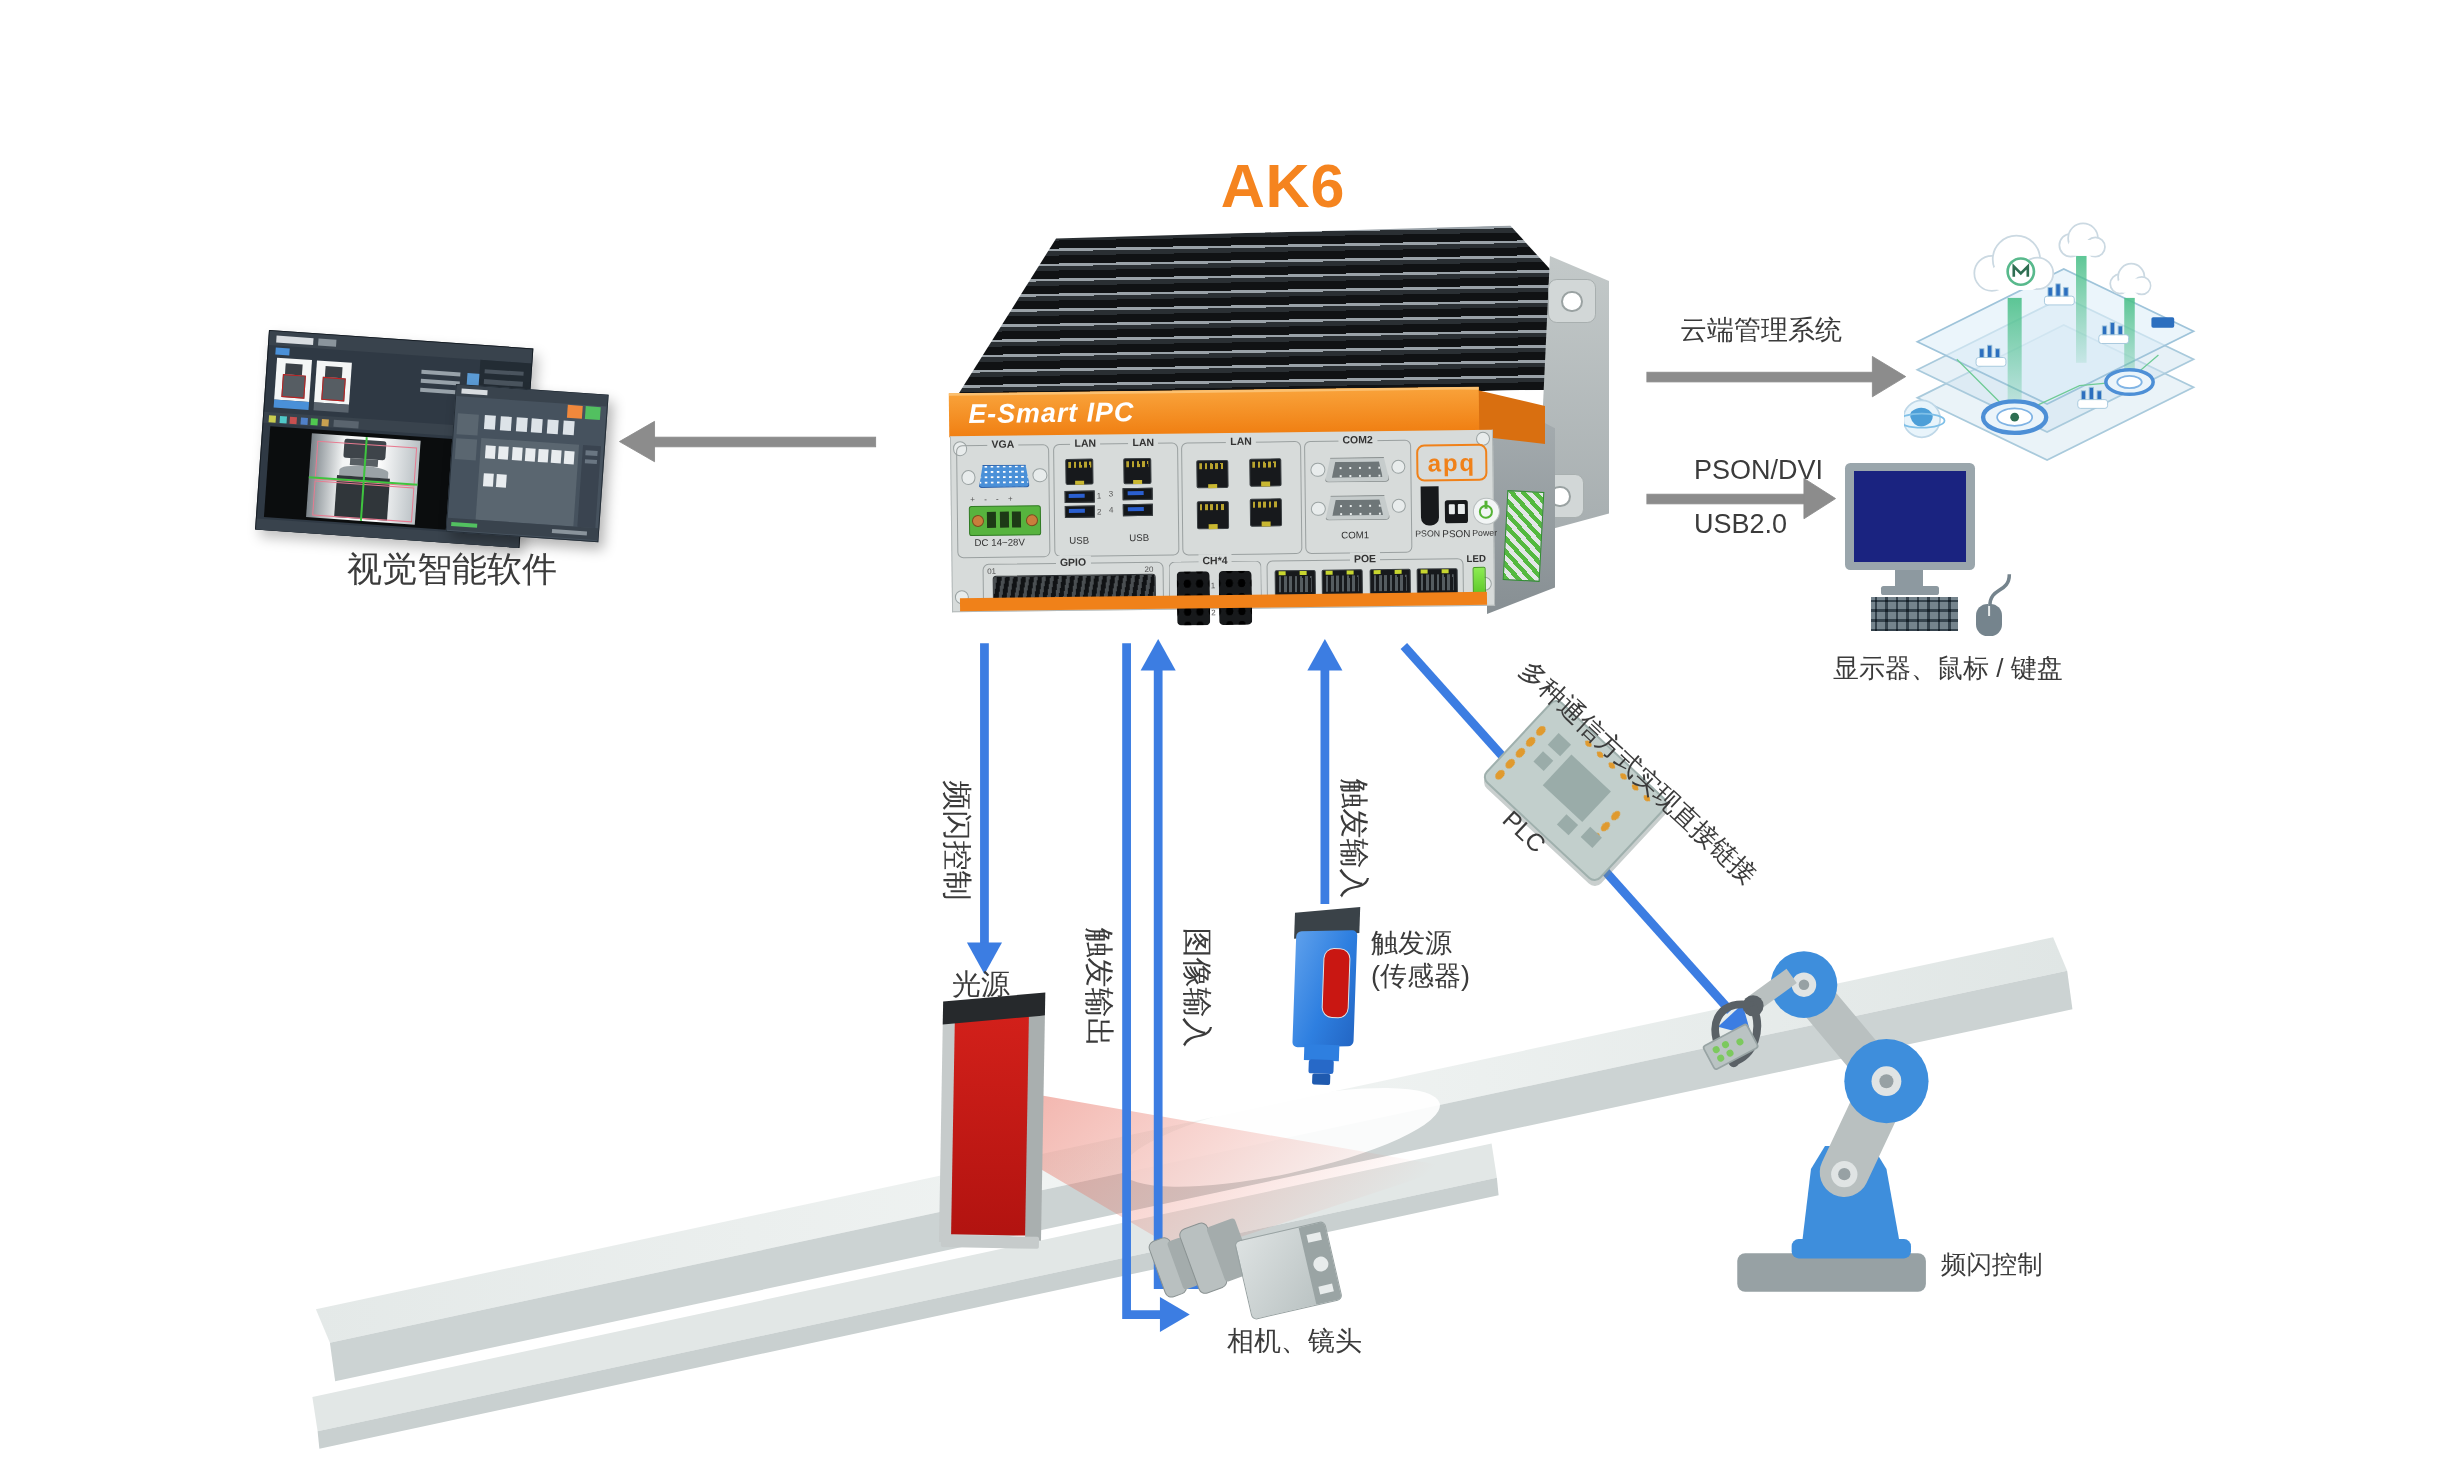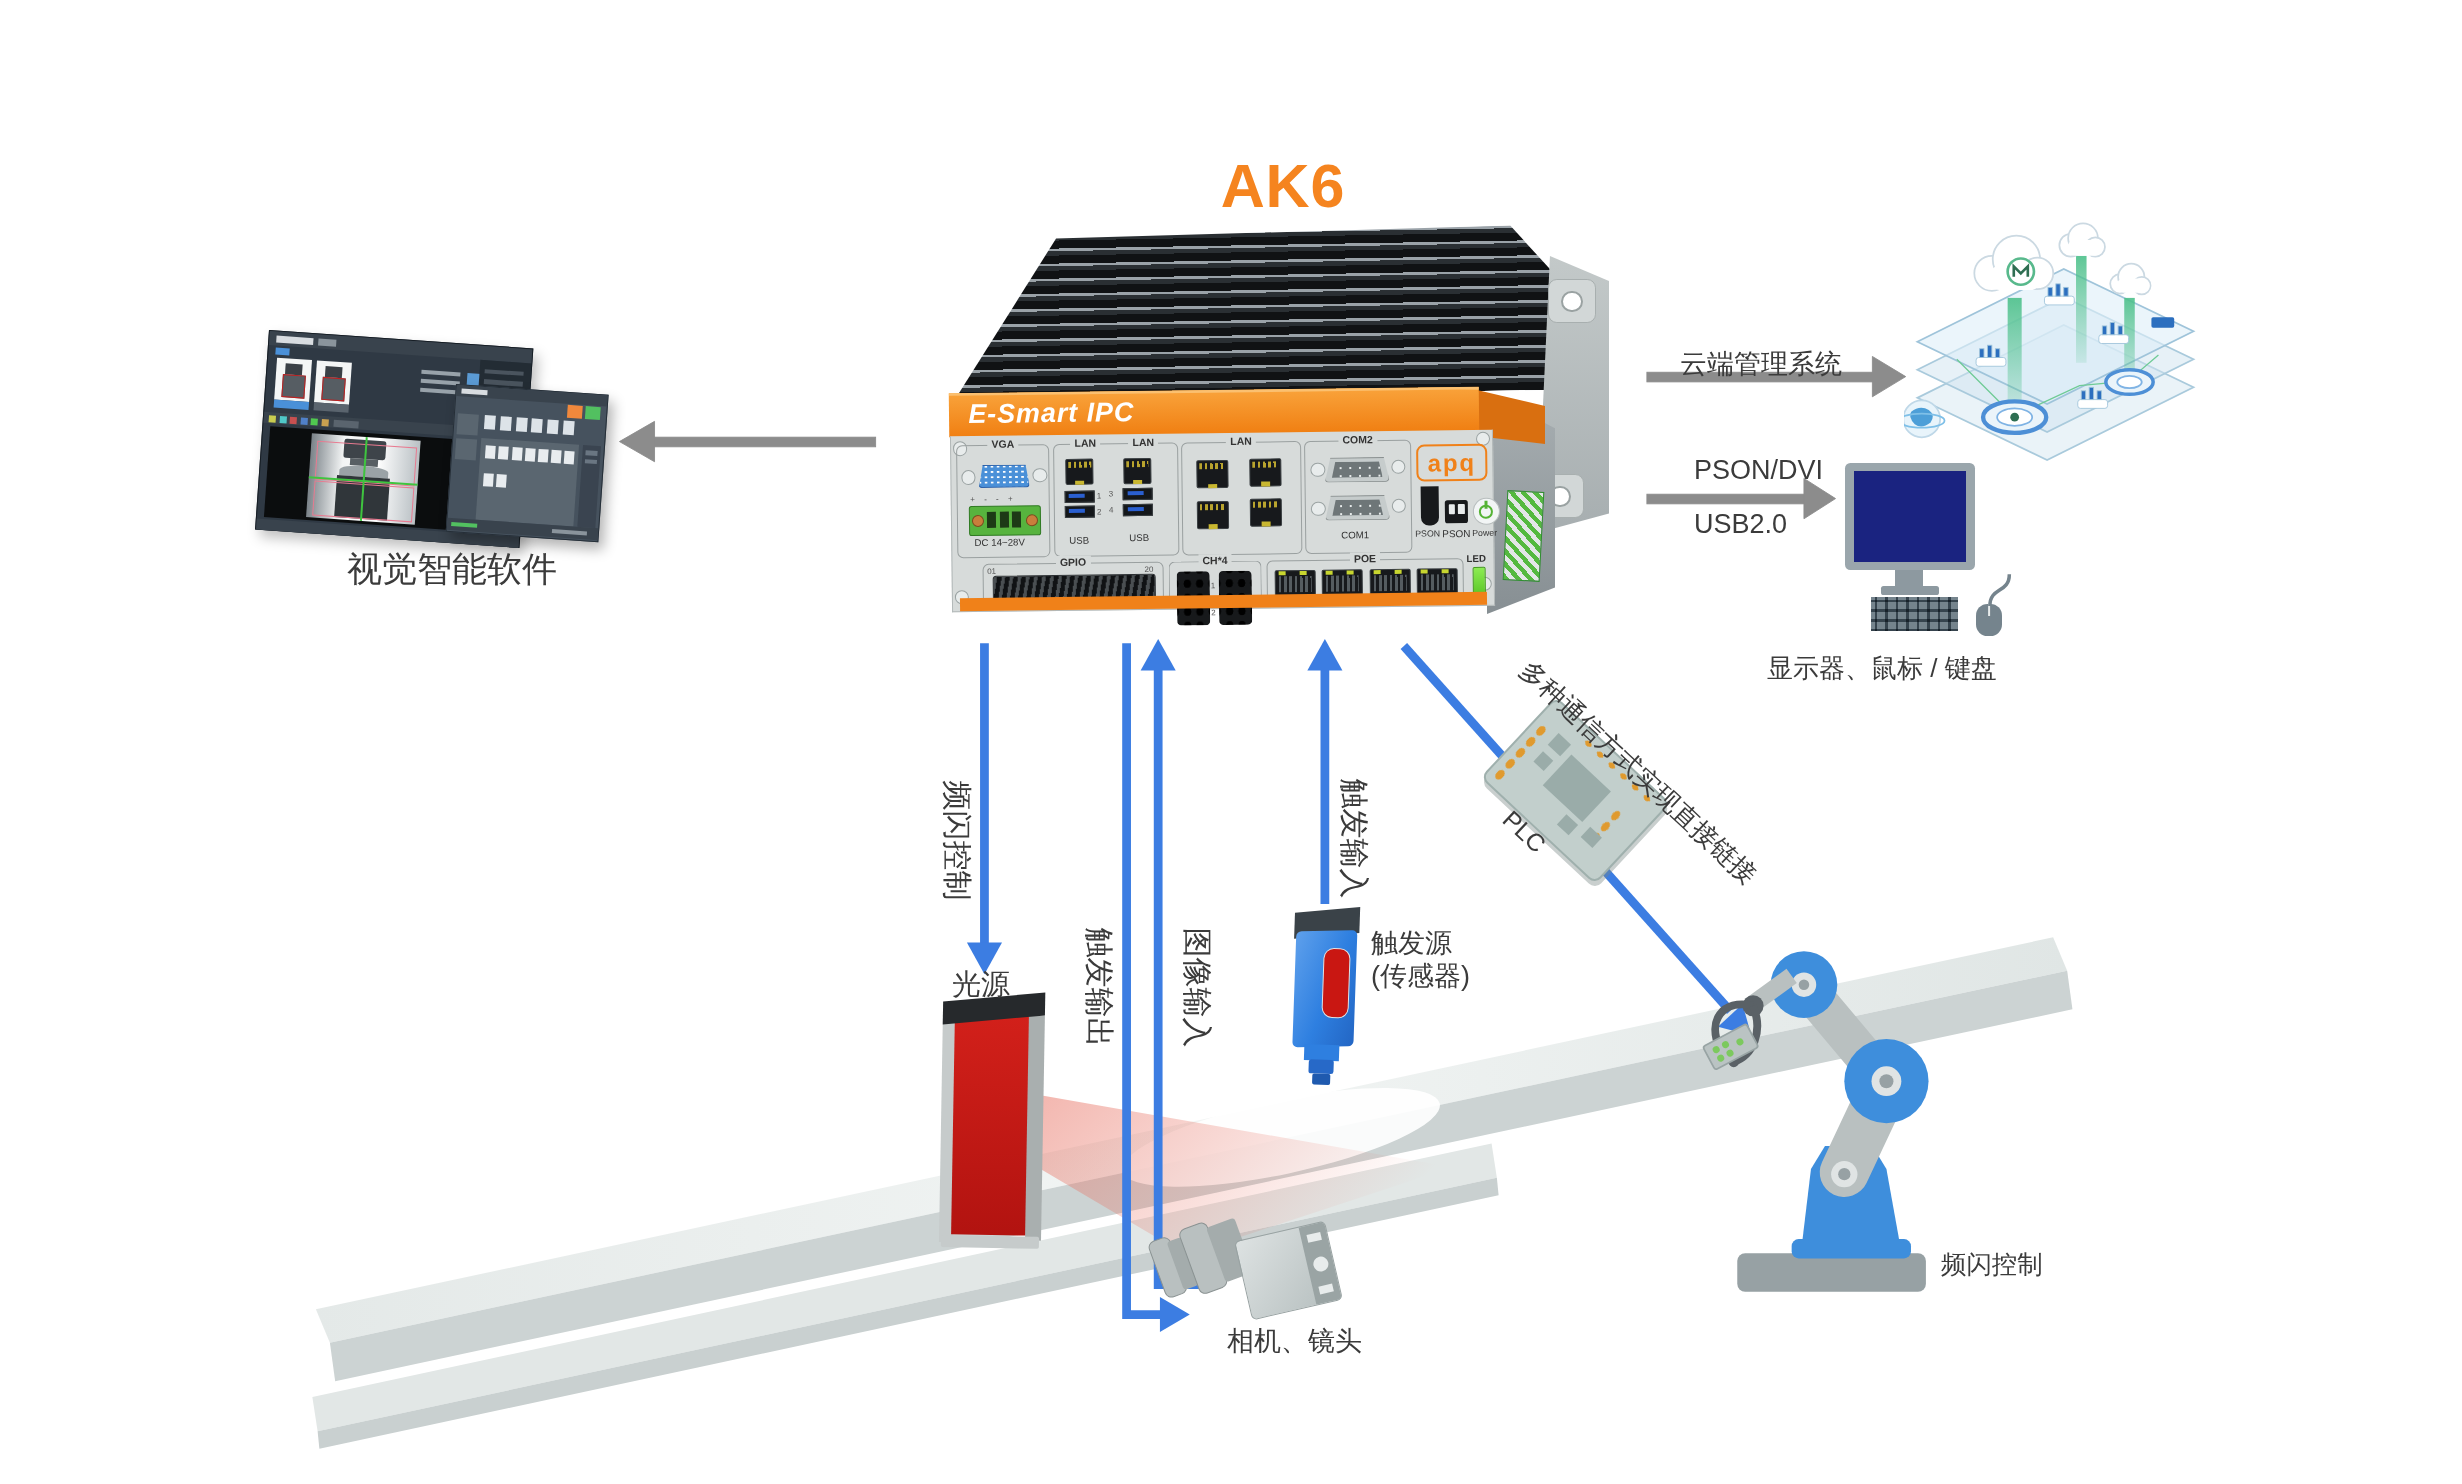--- a/index.html
+++ b/index.html
@@ -559,24 +559,24 @@
   </div>
   <div class="cam-body">
     <div class="side"></div>
       <div class="s1"></div>
       <div class="s2"></div>
       <div class="c1"></div>
   </div>
 </div>
 
 <div class="lbl" style="left:338px;top:546px;width:228px;text-align:center;font-size:35px;">视觉智能软件</div>
-<div class="lbl" style="left:1680px;top:346px;font-size:27px;">云端管理系统</div>
+<div class="lbl" style="left:1680px;top:312px;font-size:27px;">云端管理系统</div>
 <div class="lbl" style="left:1694px;top:455px;font-size:27px;">PSON/DVI</div>
 <div class="lbl" style="left:1694px;top:509px;font-size:27px;">USB2.0</div>
-<div class="lbl" style="left:1767px;top:651px;font-size:26px;">显示器、鼠标 / 键盘</div>
+<div class="lbl" style="left:1833px;top:651px;font-size:26px;">显示器、鼠标 / 键盘</div>
 
 <div class="vlbl" style="left:895px;top:820px;width:123px;font-size:30px;">频闪控制</div>
 <div class="lbl" style="left:952px;top:965px;font-size:29px;">光源</div>
 <div class="vlbl" style="left:1037px;top:967px;width:123px;font-size:30px;">触发输出</div>
 <div class="vlbl" style="left:1135px;top:967px;width:123px;font-size:30px;">图像输入</div>
 <div class="vlbl" style="left:1292px;top:818px;width:123px;font-size:30px;">触发输入</div>
 <div class="lbl" style="left:1371px;top:927px;font-size:27px;line-height:33px;">
   <div>触发源</div>
   <div>(传感器)</div>
 </div>

